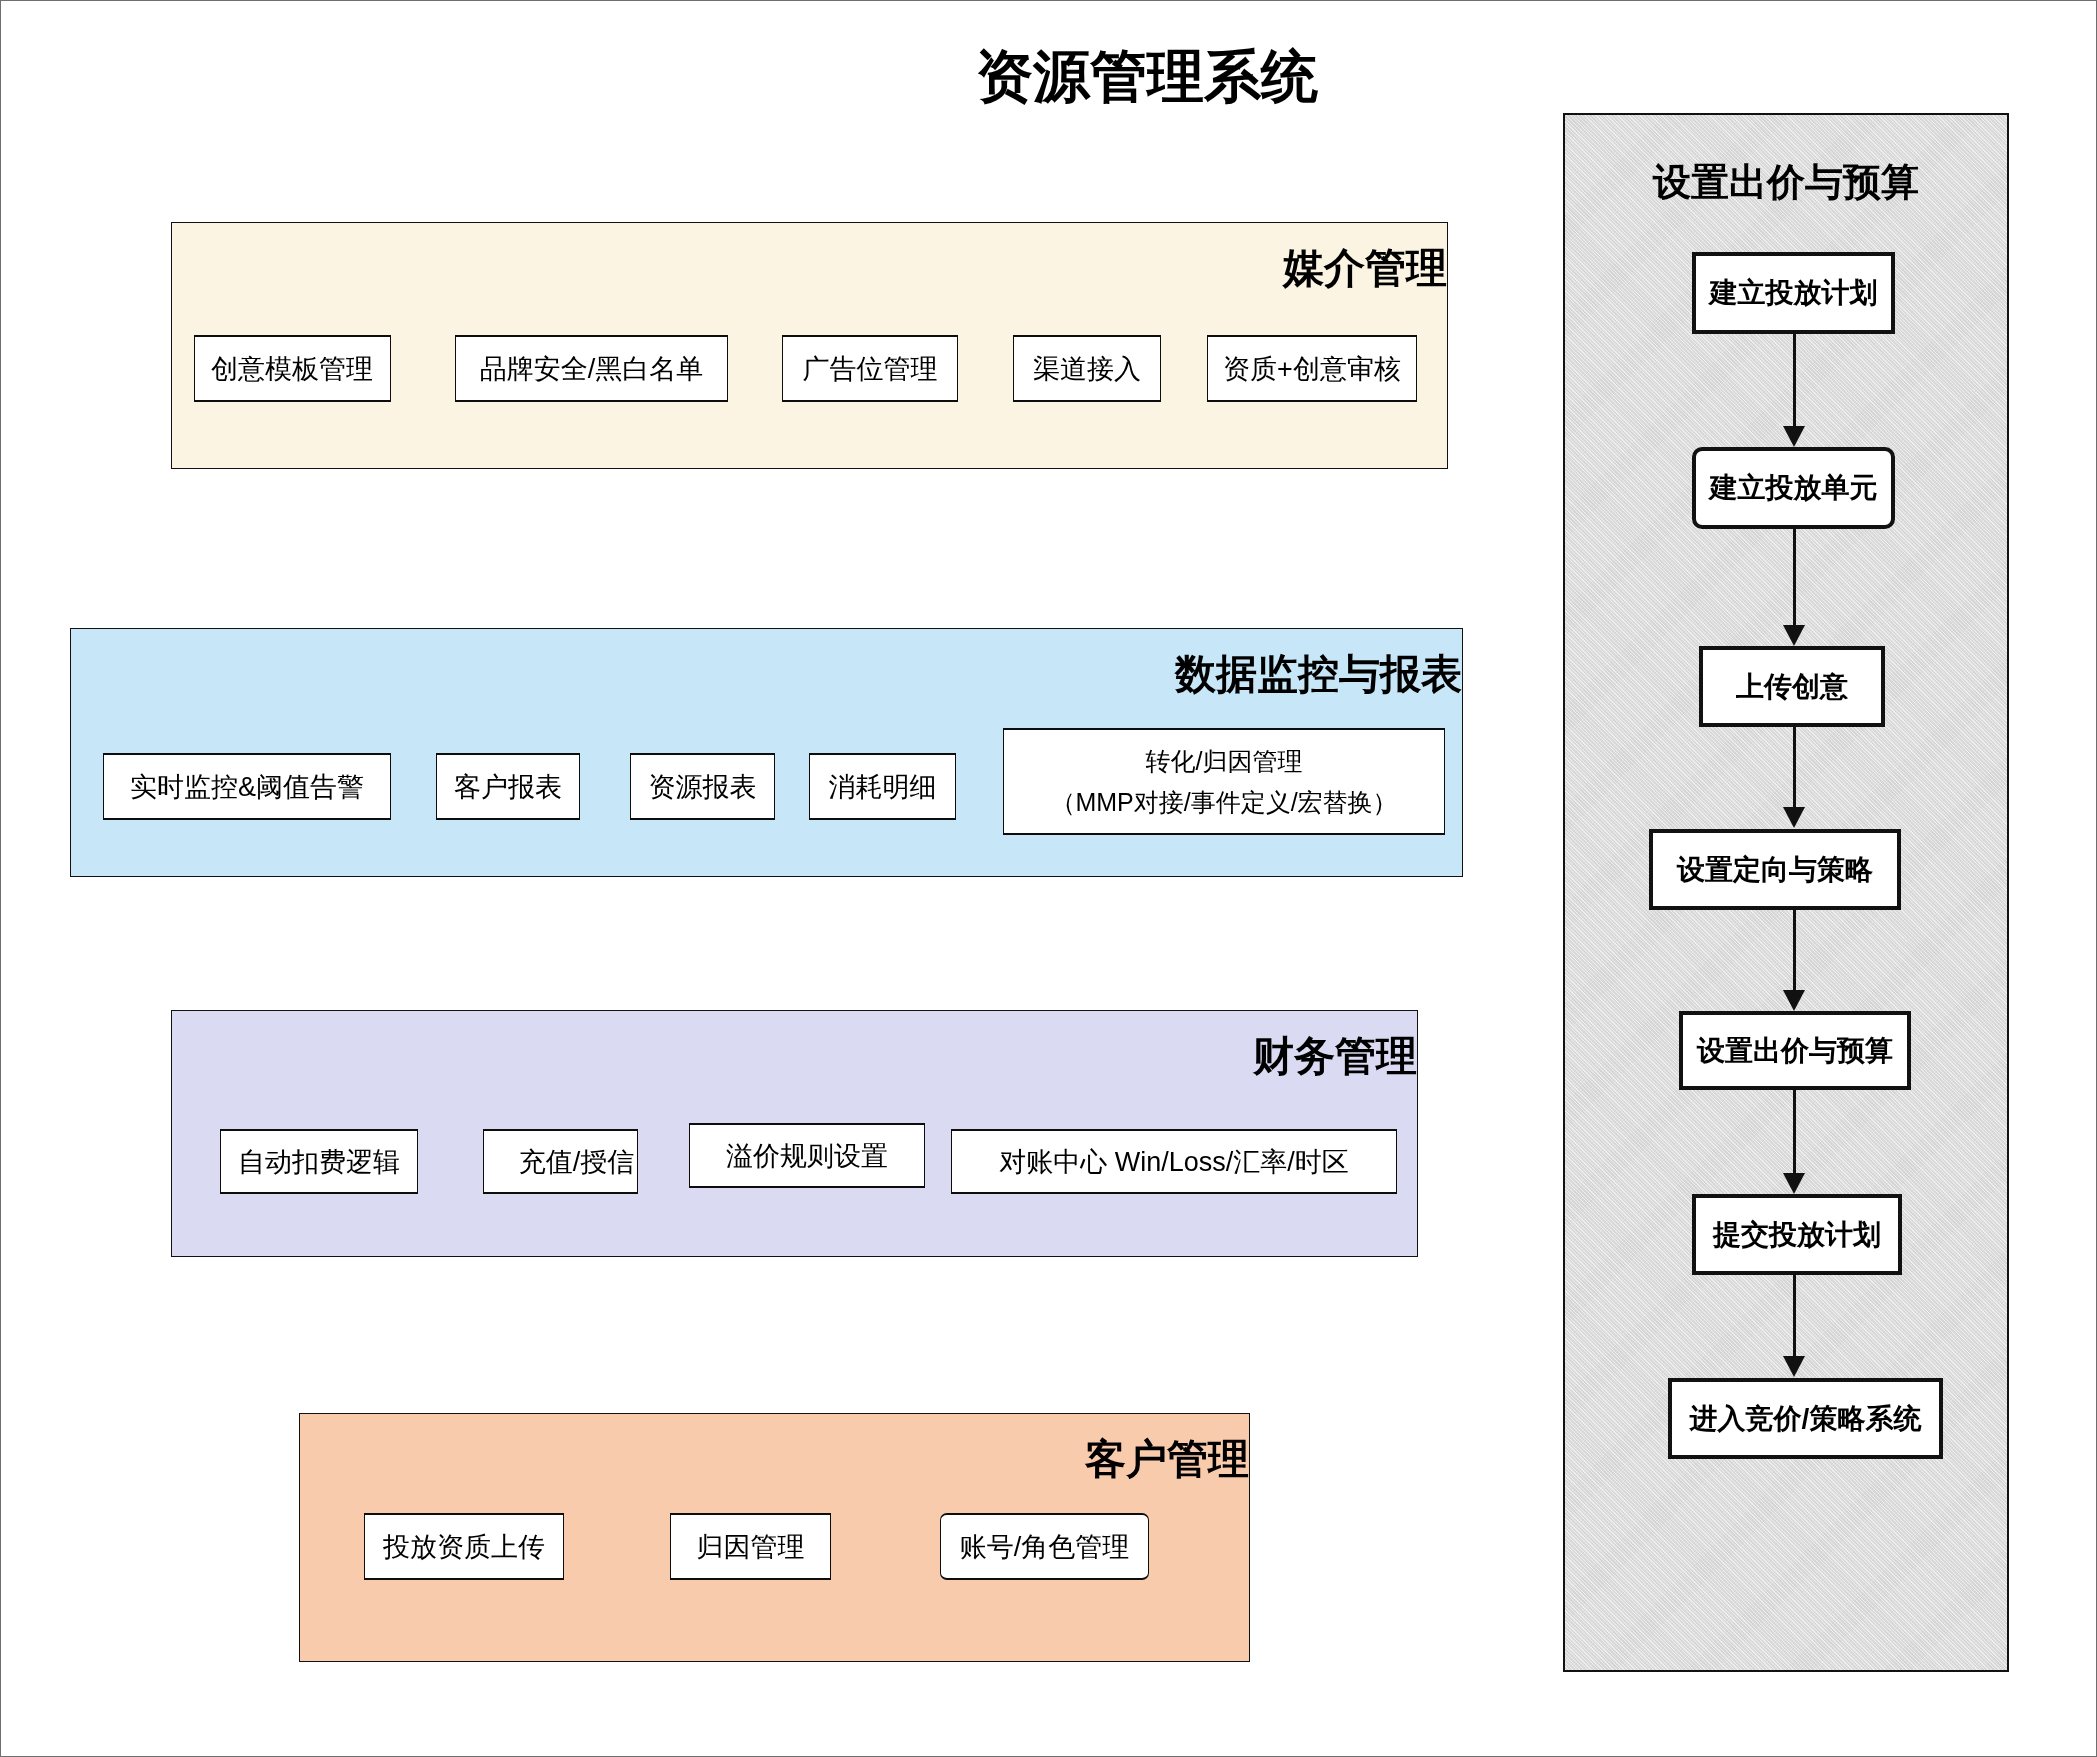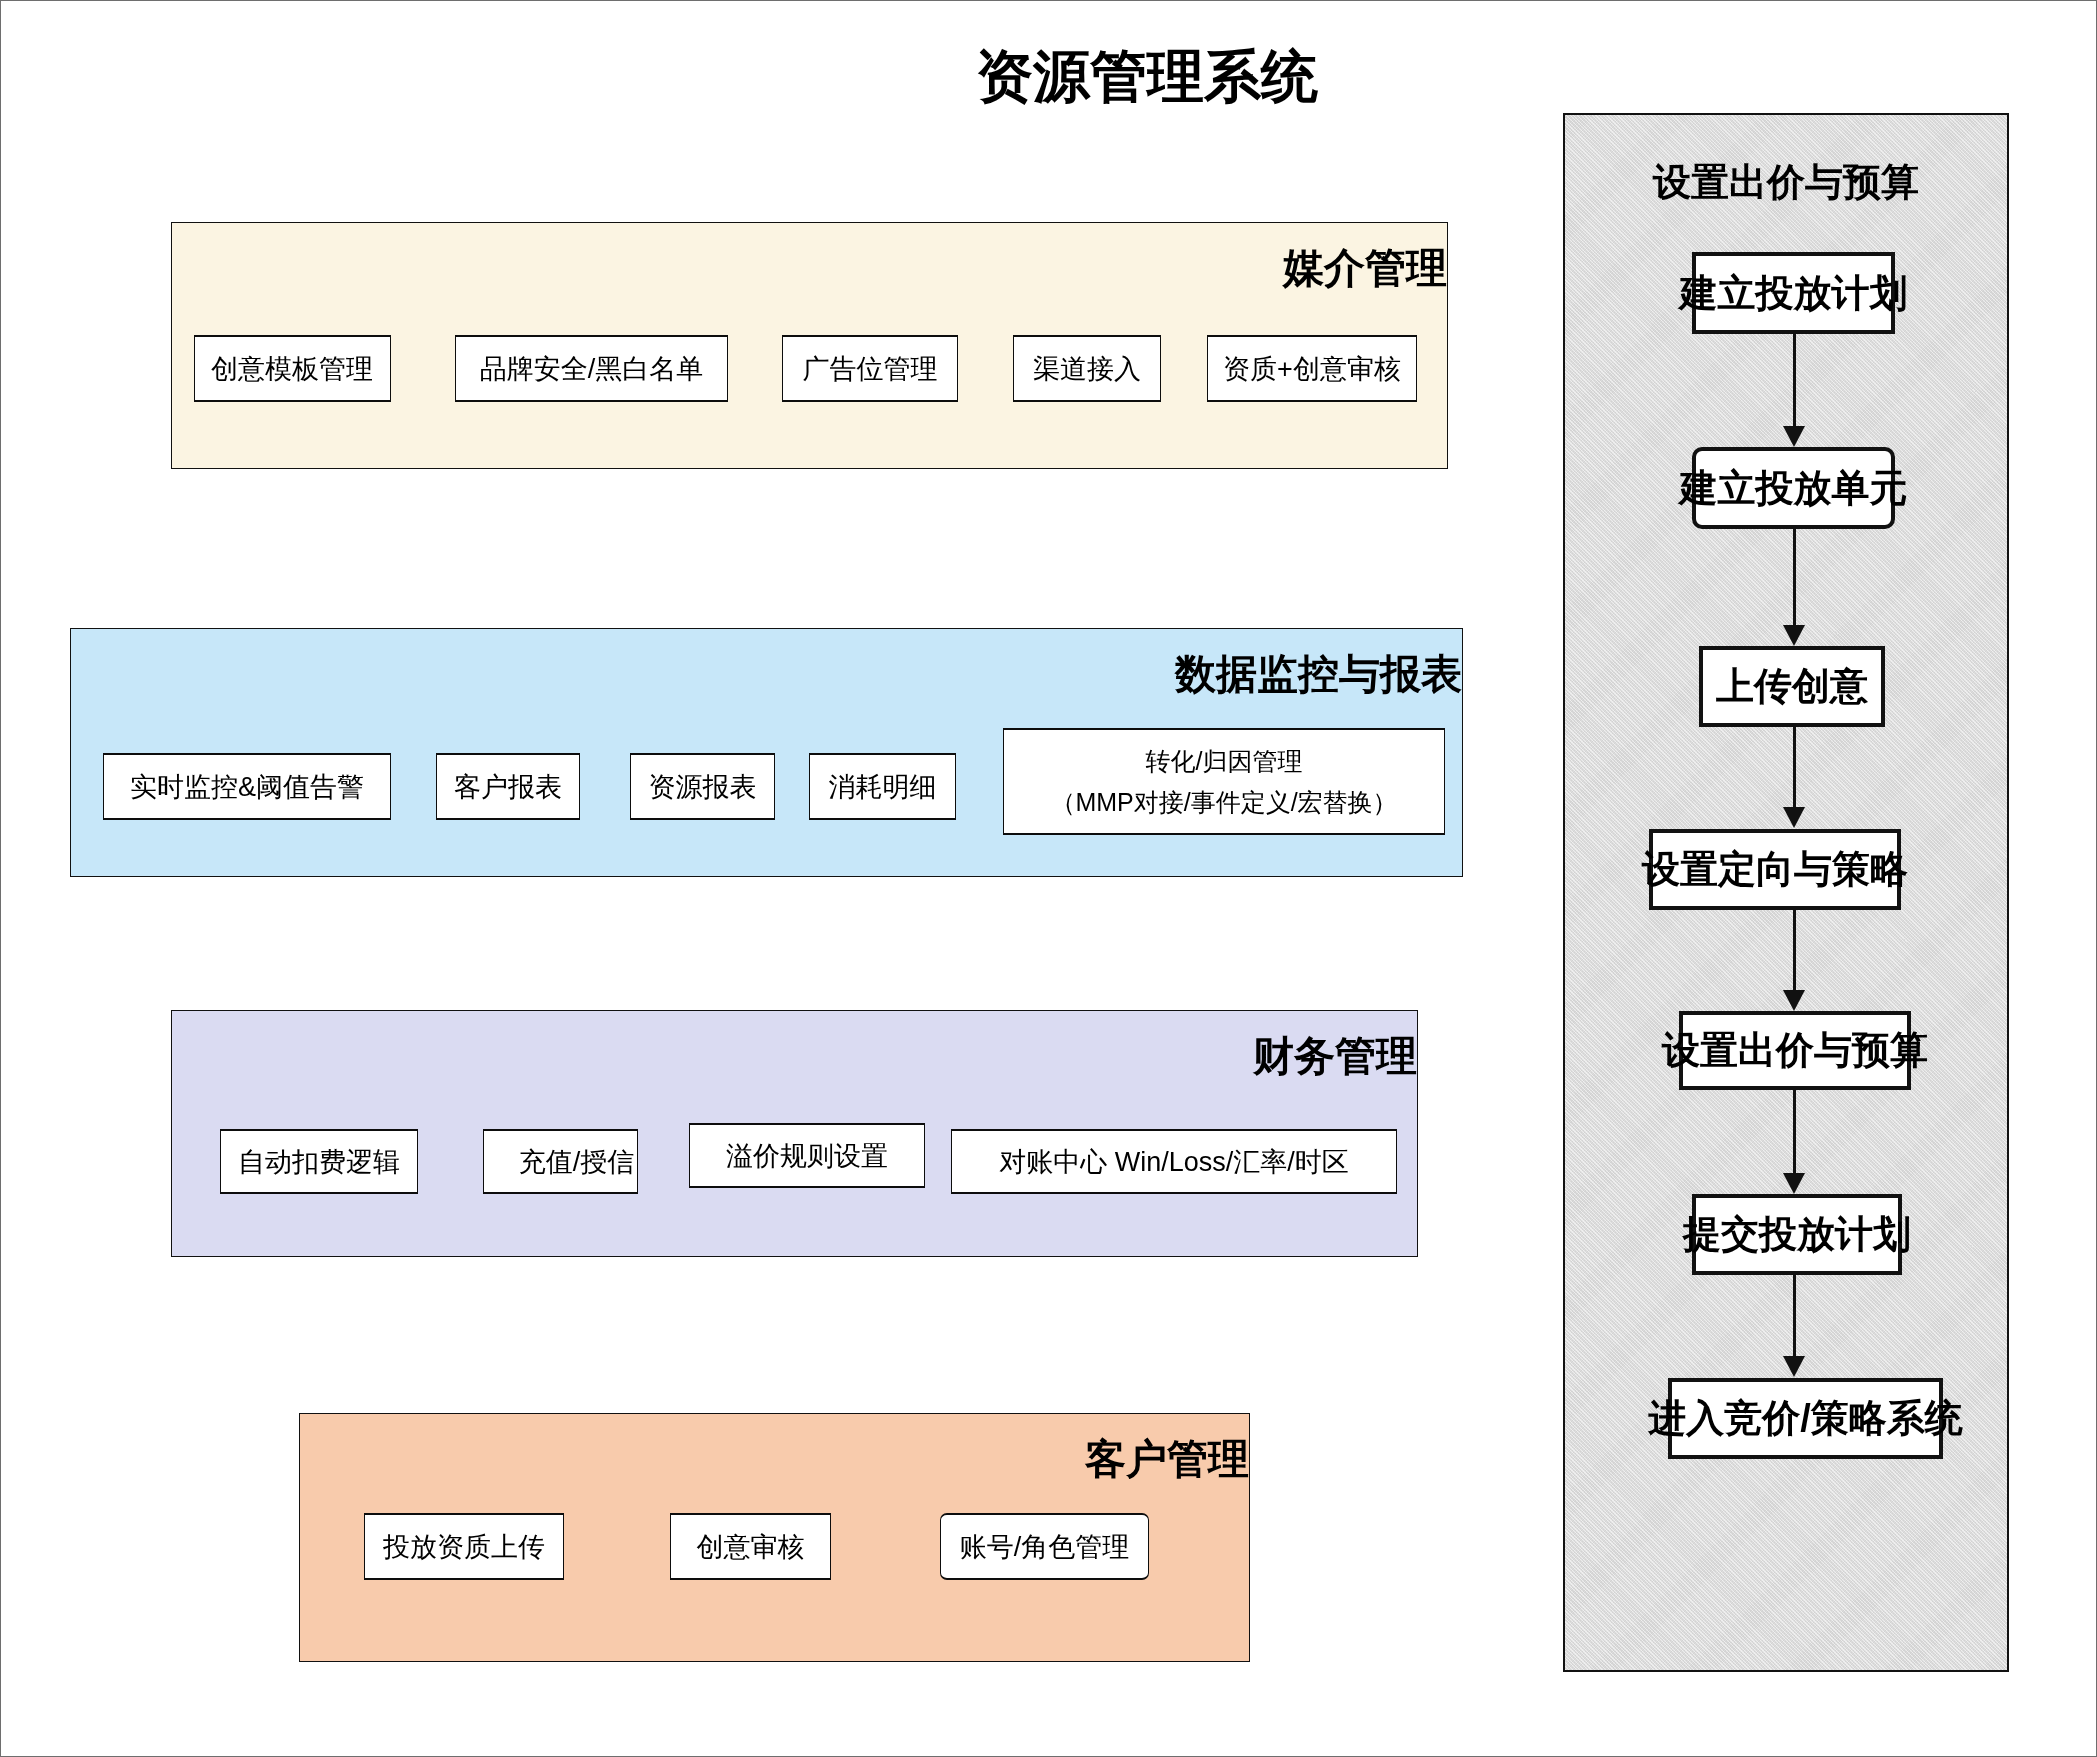--- a/index.html
+++ b/index.html
@@ -120,21 +120,21 @@
     white-space: nowrap;
   }
   .flow-step {
     position: absolute;
     background: #ffffff;
     border: 4.3px solid #111111;
     box-sizing: border-box;
     display: flex;
     align-items: center;
     justify-content: center;
-    font-size: 38px;
+    font-size: 28px;
     font-weight: 700;
     color: #000000;
     white-space: nowrap;
   }
   #fs1 { left: 127px; top: 137px;  width: 203px; height: 82px; }
   #fs2 { left: 127px; top: 332px;  width: 203px; height: 82px; border-radius: 10px; }
   #fs3 { left: 134px; top: 531px; width: 186px; height: 81px; }
   #fs4 { left: 84px; top: 714px; width: 252px; height: 81px; }
   #fs5 { left: 114px; top: 896px; width: 232px; height: 79px; }
   #fs6 { left: 127px; top: 1079px; width: 210px; height: 81px; }
@@ -199,21 +199,21 @@
     <div class="group-title">财务管理</div>
     <div class="node" id="f1">自动扣费逻辑</div>
     <div class="node" id="f2">充值/授信</div>
     <div class="node" id="f3">溢价规则设置</div>
     <div class="node" id="f4">对账中心 Win/Loss/汇率/时区</div>
   </section>
 
   <section class="group" id="section-customer">
     <div class="group-title">客户管理</div>
     <div class="node" id="c1">投放资质上传</div>
-    <div class="node" id="c2">创意审核</div>
+    <div class="node" id="c2">归因管理</div>
     <div class="node" id="c3">账号/角色管理</div>
   </section>
 
   <aside class="flow-panel">
     <div class="flow-title">设置出价与预算</div>
 
     <div class="flow-step" id="fs1">建立投放计划</div>
     <div class="arrow" id="a1">
       <div class="arrow-line"></div>
       <div class="arrow-head"></div>

